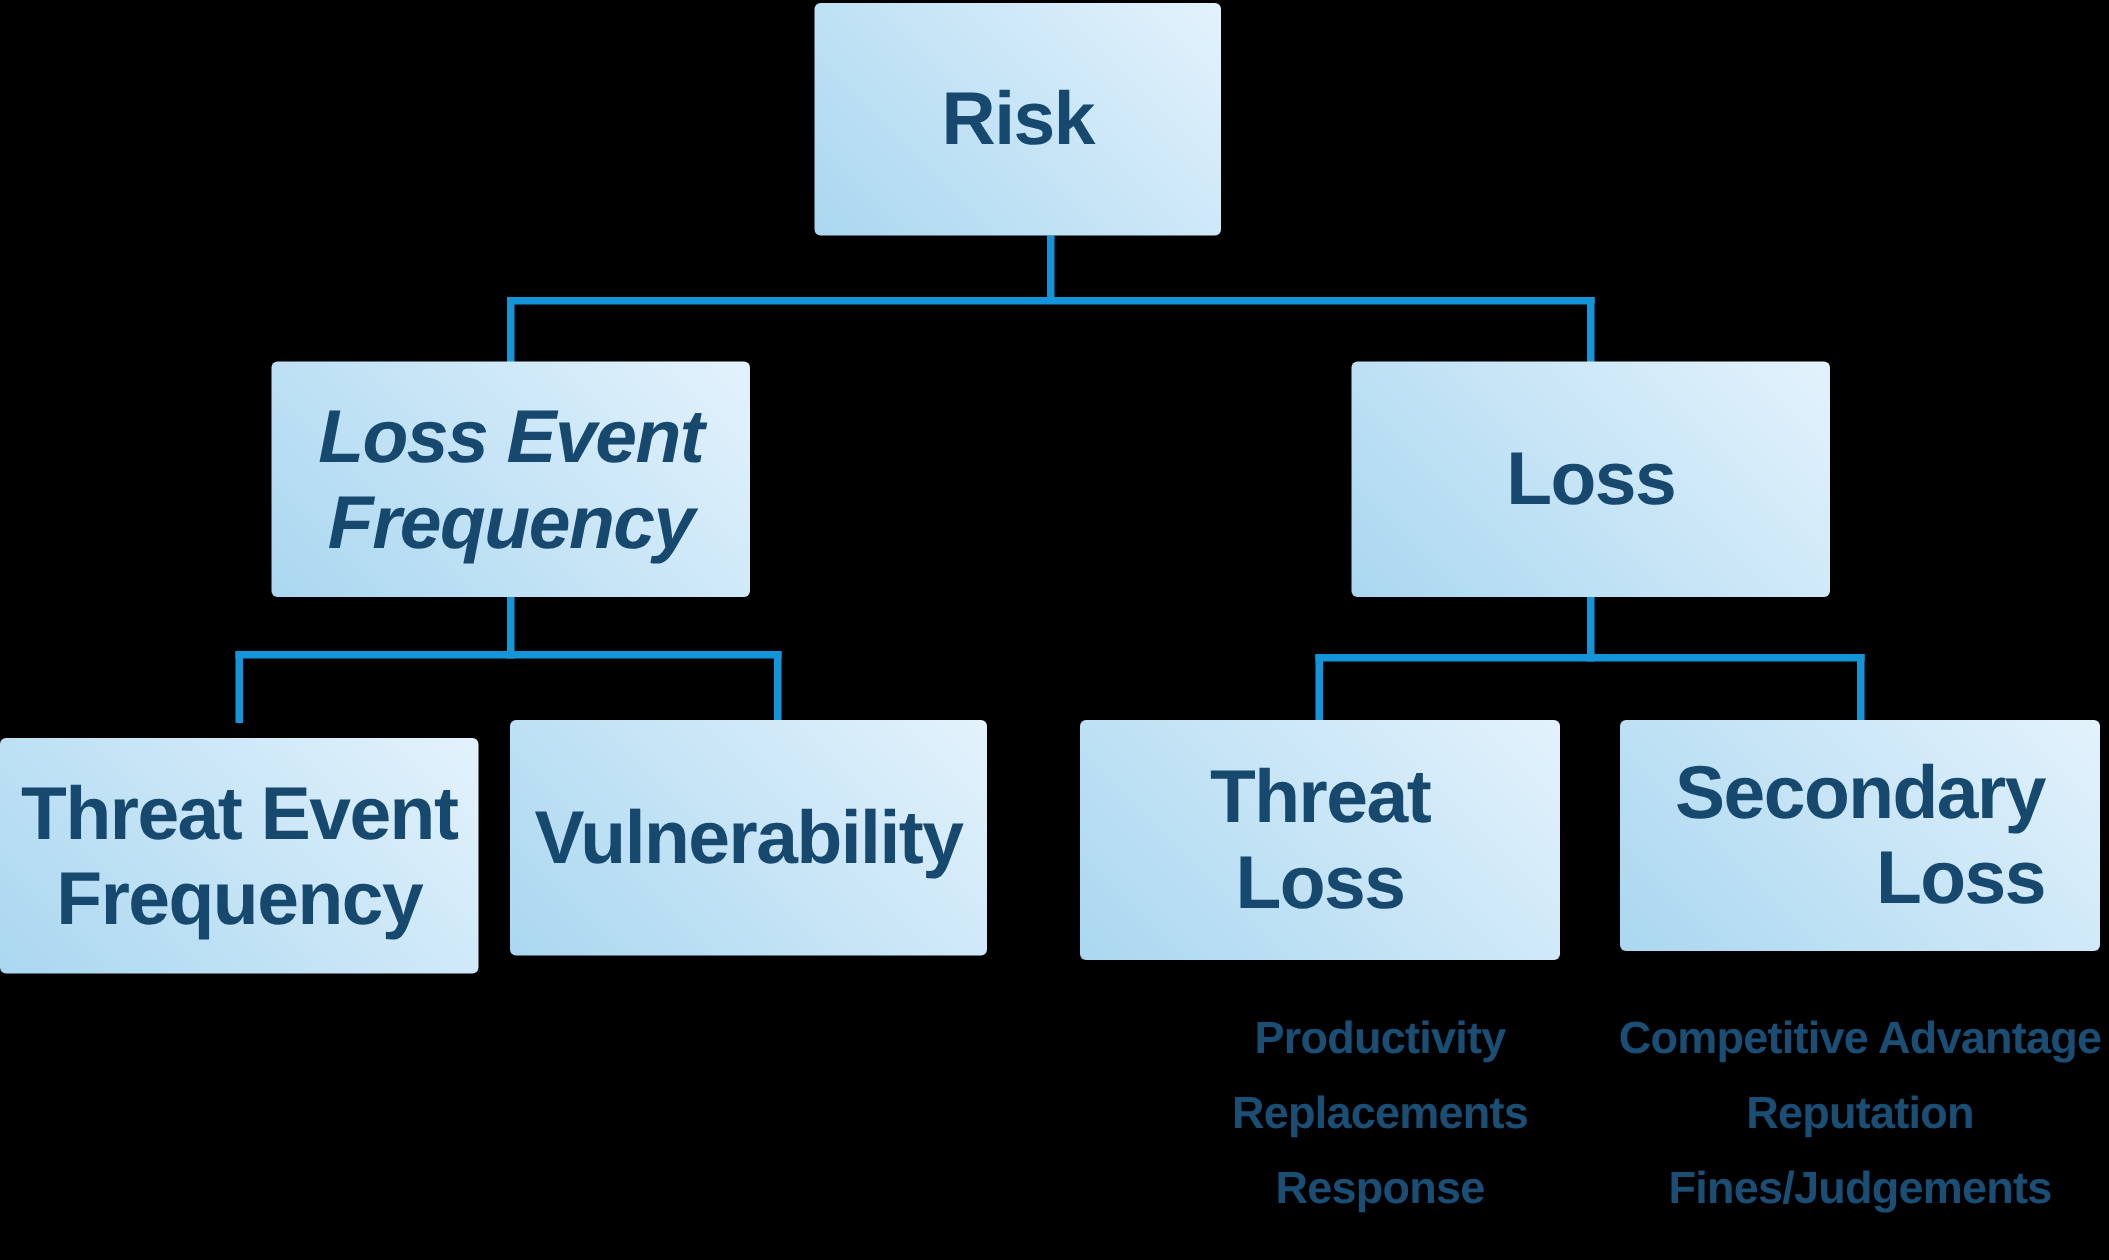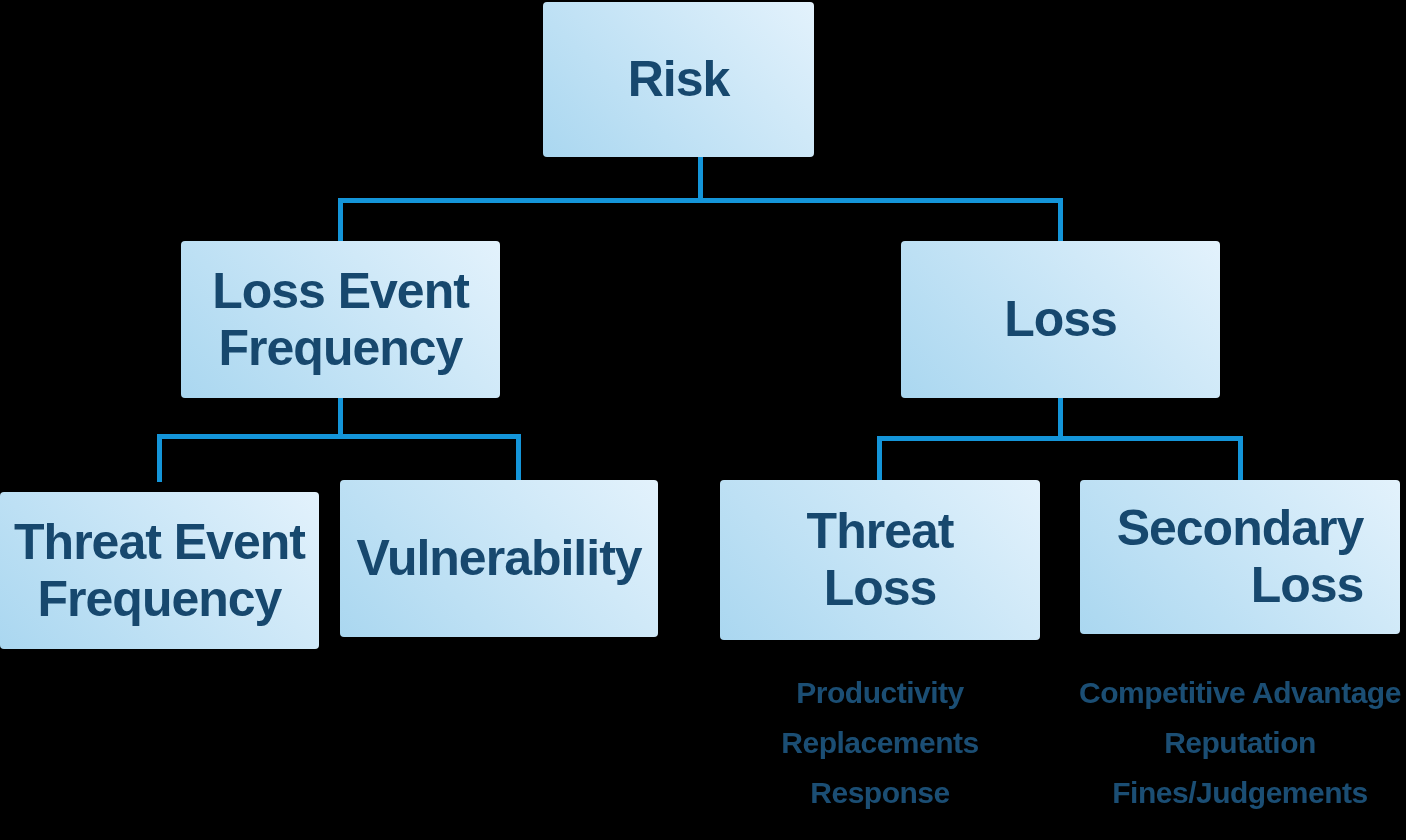--- a/index.html
+++ b/index.html
@@ -55,21 +55,21 @@
     letter-spacing:-0.5px;
     text-align:center;
   }
   .leaf-list span{
     display:block;
     white-space:nowrap;
   }
 
   
   #node-risk{left:543px; top:2px;   width:271px; height:155px;}
-  #node-lef {left:181px; top:241px; width:319px; height:157px;}
+  #node-lef {left:181px; top:241px; width:319px; height:157px;font-style:italic;}
   #node-lm  {left:901px; top:241px; width:319px; height:157px;}
   #node-tef {left:0px;   top:480px; width:319px; height:157px;margin-top:12px;}
   #node-vul {left:340px; top:480px; width:318px; height:157px;}
   #node-pl  {left:720px; top:480px; width:320px; height:160px;}
   #node-sl  {left:1080px;top:480px; width:320px; height:154px;text-align:right;}
 
   
   #e1-stem {left:698px;  top:157px; width:5px;   height:44px;}
   #e1-bar  {left:338px;  top:198px; width:725px; height:5px;}
   #e1-left {left:338px;  top:198px; width:5px;   height:45px;}
@@ -81,21 +81,21 @@
   #e2-left {left:157px;  top:434px; width:5px;   height:48px;}
   #e2-right{left:516px;  top:434px; width:5px;   height:48px;}
 
   
   #e3-stem {left:1058px; top:398px; width:5px;   height:43px;}
   #e3-bar  {left:877px;  top:436px; width:366px; height:5px;}
   #e3-left {left:877px;  top:436px; width:5px;   height:46px;}
   #e3-right{left:1238px; top:436px; width:5px;   height:46px;}
 
   
-  #list-pl{left:720px;  top:668px; width:320px;}
+  #list-pl{left:760px;  top:668px; width:320px;}
   #list-sl{left:1063px; top:668px; width:354px;}
 </style>
 </head>
 <body>
 
 <div class="canvas">
 
   <div class="edge" id="e1-stem"></div>
   <div class="edge" id="e1-bar"></div>
   <div class="edge" id="e1-left"></div>

